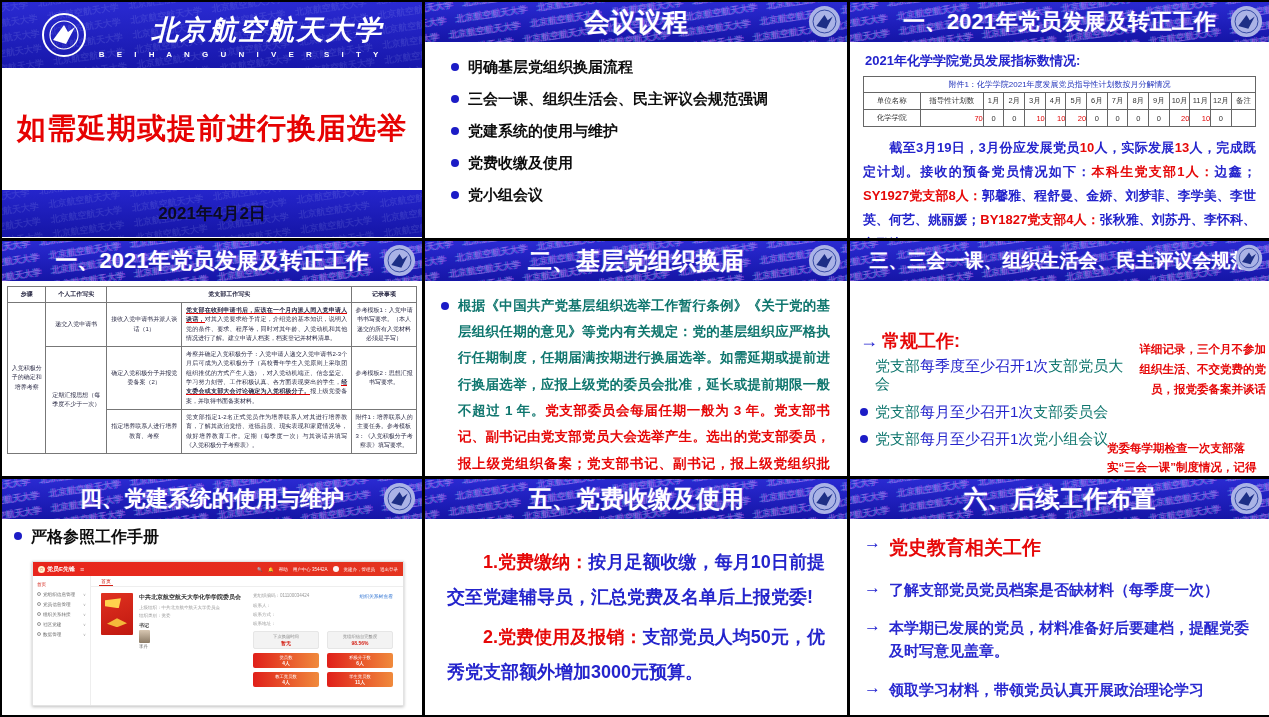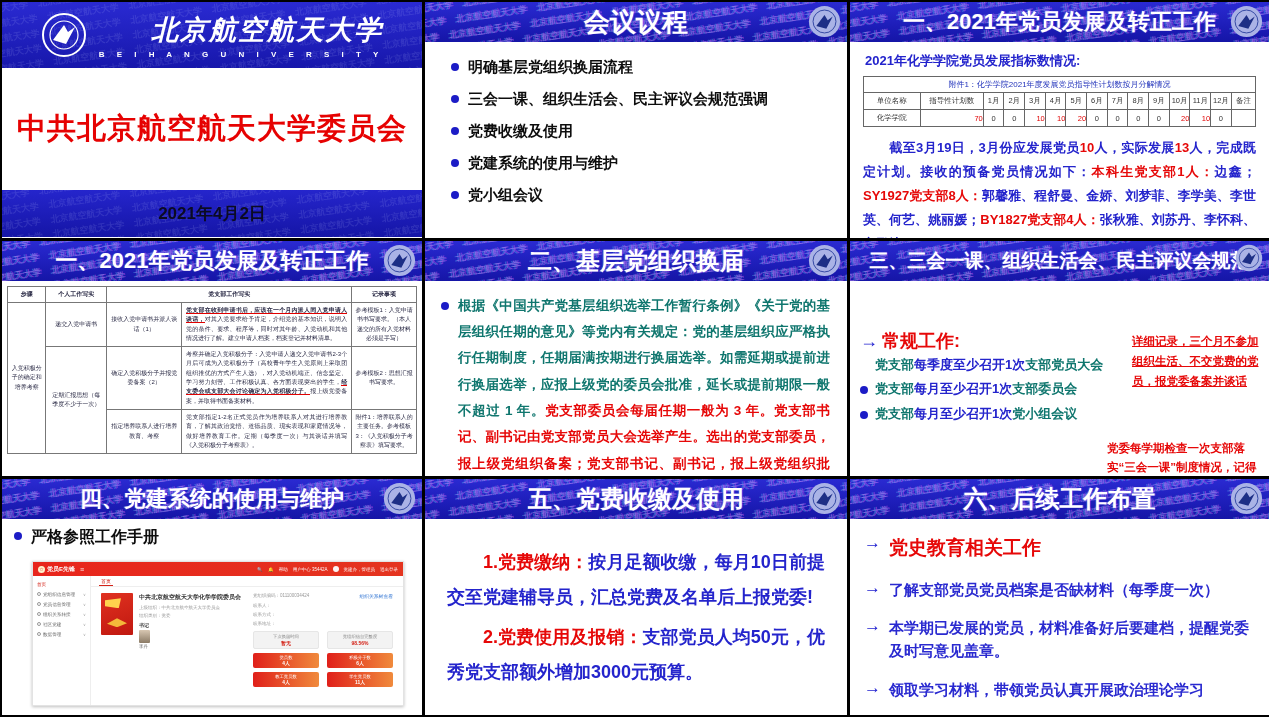--- a/index.html
+++ b/index.html
@@ -60,24 +60,24 @@
   .ul{font-weight:bold;border-bottom:1.6px solid #e00000;}
   
   .s5body{padding:12px 17px 0 16px;}
   .s5para{font-size:13.5px;font-weight:bold;line-height:1.95;text-align:justify;}
   
   .s6body{padding:8px 6px 0 10px;position:relative;}
   .s6reg{display:flex;align-items:center;gap:4px;margin-bottom:4px;}
   .arrow{color:#2020d0;font-weight:bold;font-size:18px;line-height:1;}
   .s6reg .t{color:#e60808;font-weight:bold;font-size:18px;}
   .s6row{display:flex;gap:7px;align-items:flex-start;margin:0 0 8.5px 0;width:268px;}
-  .s6row .txt{font-size:13px;font-weight:bold;line-height:1.25;}
+  .s6row .txt{font-size:15px;font-weight:normal;line-height:1.25;}
   .s6row.nobul{padding-left:15px;}
-  .s6note1{position:absolute;top:10px;right:3px;width:134px;color:#e60808;
-    font-weight:bold;font-size:11.5px;line-height:1.75;text-align:left;text-decoration:underline;}
+  .s6note1{position:absolute;top:18px;right:3px;width:134px;color:#e60808;
+    font-weight:bold;font-size:11.5px;line-height:1.75;text-align:right;}
   .s6note2{position:absolute;top:118px;right:2px;width:160px;color:#e60808;
     font-weight:bold;font-size:11.5px;line-height:1.7;}
   
   .s7body{padding:8px 12px 0 12px;}
   .s7b .t{font-size:16px;font-weight:bold;color:#0d0d0d;}
   .app{margin:6px 0 0 18px;width:372px;height:145px;border:1px solid #e3e3e3;
     box-shadow:0 1px 3px rgba(0,0,0,.25);font-size:5px;background:#fff;display:flex;flex-direction:column;}
   .app-top{height:14px;background:linear-gradient(90deg,#e8251c,#e4341f);display:flex;
     align-items:center;color:#fff;padding:0 5px;gap:5px;flex:0 0 auto;}
   .app-brand{font-weight:bold;font-size:6px;display:flex;align-items:center;gap:2px;}
@@ -145,21 +145,21 @@
         <circle cx="23" cy="23" r="21" fill="none" stroke="#ffffff" stroke-width="2"></circle>
         <circle cx="23" cy="23" r="14" fill="none" stroke="#ffffff" stroke-width="1.2"></circle>
         <path d="M12 28 L23 13 L27 20 L34 15 L25 32 Z" fill="#ffffff"></path>
       </svg>
       <div class="s1-name">
         <div class="s1-cn">北京航空航天大学</div>
         <div class="s1-en">B E I H A N G   U N I V E R S I T Y</div>
       </div>
     </div>
     <div class="s1-mid">
-      <div class="s1-title">中共北京航空航天大学委员会</div>
+      <div class="s1-title">如需延期或提前进行换届选举</div>
     </div>
     <div class="s1-bot">
       <div class="wm">北京航空航天大学 &nbsp;&nbsp;&nbsp;北京航空航天大学 &nbsp;&nbsp;&nbsp;北京航空航天大学 &nbsp;&nbsp;&nbsp;北京航空航天大学 &nbsp;&nbsp;&nbsp;北京航空航天大学 &nbsp;&nbsp;&nbsp;北京航空航天大学 &nbsp;&nbsp;&nbsp;北京航空航天大学 &nbsp;&nbsp;&nbsp;北京航空航天大学 &nbsp;&nbsp;&nbsp;北京航空航天大学 &nbsp;&nbsp;&nbsp;北京航空航天大学 &nbsp;&nbsp;&nbsp;北京航空航天大学 &nbsp;&nbsp;&nbsp;北京航空航天大学 &nbsp;&nbsp;&nbsp;北京航空航天大学 &nbsp;&nbsp;&nbsp;北京航空航天大学 &nbsp;&nbsp;&nbsp;北京航空航天大学 &nbsp;&nbsp;&nbsp;北京航空航天大学 &nbsp;&nbsp;&nbsp;北京航空航天大学 &nbsp;&nbsp;&nbsp;北京航空航天大学 &nbsp;&nbsp;&nbsp;北京航空航天大学 &nbsp;&nbsp;&nbsp;北京航空航天大学 &nbsp;&nbsp;&nbsp;北京航空航天大学 &nbsp;&nbsp;&nbsp;北京航空航天大学 &nbsp;&nbsp;&nbsp;北京航空航天大学 &nbsp;&nbsp;&nbsp;北京航空航天大学 &nbsp;&nbsp;&nbsp;北京航空航天大学 &nbsp;&nbsp;&nbsp;北京航空航天大学 &nbsp;&nbsp;&nbsp;北京航空航天大学 &nbsp;&nbsp;&nbsp;北京航空航天大学 &nbsp;&nbsp;&nbsp;北京航空航天大学 &nbsp;&nbsp;&nbsp;北京航空航天大学 &nbsp;&nbsp;&nbsp;北京航空航天大学 &nbsp;&nbsp;&nbsp;北京航空航天大学 &nbsp;&nbsp;&nbsp;北京航空航天大学 &nbsp;&nbsp;&nbsp;北京航空航天大学 &nbsp;&nbsp;&nbsp;北京航空航天大学 &nbsp;&nbsp;&nbsp;北京航空航天大学 &nbsp;&nbsp;&nbsp;北京航空航天大学 &nbsp;&nbsp;&nbsp;北京航空航天大学 &nbsp;&nbsp;&nbsp;北京航空航天大学 &nbsp;&nbsp;&nbsp;北京航空航天大学 &nbsp;&nbsp;&nbsp;北京航空航天大学 &nbsp;&nbsp;&nbsp;北京航空航天大学 &nbsp;&nbsp;&nbsp;北京航空航天大学 &nbsp;&nbsp;&nbsp;北京航空航天大学 &nbsp;&nbsp;&nbsp;北京航空航天大学 &nbsp;&nbsp;&nbsp;北京航空航天大学 &nbsp;&nbsp;&nbsp;北京航空航天大学 &nbsp;&nbsp;&nbsp;北京航空航天大学 &nbsp;&nbsp;&nbsp;北京航空航天大学 &nbsp;&nbsp;&nbsp;北京航空航天大学 &nbsp;&nbsp;&nbsp;北京航空航天大学 &nbsp;&nbsp;&nbsp;北京航空航天大学 &nbsp;&nbsp;&nbsp;北京航空航天大学 &nbsp;&nbsp;&nbsp;北京航空航天大学 &nbsp;&nbsp;&nbsp;北京航空航天大学 &nbsp;&nbsp;&nbsp;北京航空航天大学 &nbsp;&nbsp;&nbsp;北京航空航天大学 &nbsp;&nbsp;&nbsp;北京航空航天大学 &nbsp;&nbsp;&nbsp;北京航空航天大学 &nbsp;&nbsp;&nbsp;北京航空航天大学 &nbsp;&nbsp;&nbsp;</div>
       <div class="s1-date">2021年4月2日</div>
     </div>
   </div>
 
   <div class="slide">
     <div class="hdr" style="font-size:26px;">
       <div class="wm">北京航空航天大学 &nbsp;&nbsp;&nbsp;北京航空航天大学 &nbsp;&nbsp;&nbsp;北京航空航天大学 &nbsp;&nbsp;&nbsp;北京航空航天大学 &nbsp;&nbsp;&nbsp;北京航空航天大学 &nbsp;&nbsp;&nbsp;北京航空航天大学 &nbsp;&nbsp;&nbsp;北京航空航天大学 &nbsp;&nbsp;&nbsp;北京航空航天大学 &nbsp;&nbsp;&nbsp;北京航空航天大学 &nbsp;&nbsp;&nbsp;北京航空航天大学 &nbsp;&nbsp;&nbsp;北京航空航天大学 &nbsp;&nbsp;&nbsp;北京航空航天大学 &nbsp;&nbsp;&nbsp;北京航空航天大学 &nbsp;&nbsp;&nbsp;北京航空航天大学 &nbsp;&nbsp;&nbsp;北京航空航天大学 &nbsp;&nbsp;&nbsp;北京航空航天大学 &nbsp;&nbsp;&nbsp;北京航空航天大学 &nbsp;&nbsp;&nbsp;北京航空航天大学 &nbsp;&nbsp;&nbsp;北京航空航天大学 &nbsp;&nbsp;&nbsp;北京航空航天大学 &nbsp;&nbsp;&nbsp;北京航空航天大学 &nbsp;&nbsp;&nbsp;北京航空航天大学 &nbsp;&nbsp;&nbsp;北京航空航天大学 &nbsp;&nbsp;&nbsp;北京航空航天大学 &nbsp;&nbsp;&nbsp;北京航空航天大学 &nbsp;&nbsp;&nbsp;北京航空航天大学 &nbsp;&nbsp;&nbsp;北京航空航天大学 &nbsp;&nbsp;&nbsp;北京航空航天大学 &nbsp;&nbsp;&nbsp;北京航空航天大学 &nbsp;&nbsp;&nbsp;北京航空航天大学 &nbsp;&nbsp;&nbsp;北京航空航天大学 &nbsp;&nbsp;&nbsp;北京航空航天大学 &nbsp;&nbsp;&nbsp;北京航空航天大学 &nbsp;&nbsp;&nbsp;北京航空航天大学 &nbsp;&nbsp;&nbsp;北京航空航天大学 &nbsp;&nbsp;&nbsp;北京航空航天大学 &nbsp;&nbsp;&nbsp;北京航空航天大学 &nbsp;&nbsp;&nbsp;北京航空航天大学 &nbsp;&nbsp;&nbsp;北京航空航天大学 &nbsp;&nbsp;&nbsp;北京航空航天大学 &nbsp;&nbsp;&nbsp;北京航空航天大学 &nbsp;&nbsp;&nbsp;北京航空航天大学 &nbsp;&nbsp;&nbsp;北京航空航天大学 &nbsp;&nbsp;&nbsp;北京航空航天大学 &nbsp;&nbsp;&nbsp;北京航空航天大学 &nbsp;&nbsp;&nbsp;北京航空航天大学 &nbsp;&nbsp;&nbsp;北京航空航天大学 &nbsp;&nbsp;&nbsp;北京航空航天大学 &nbsp;&nbsp;&nbsp;北京航空航天大学 &nbsp;&nbsp;&nbsp;北京航空航天大学 &nbsp;&nbsp;&nbsp;北京航空航天大学 &nbsp;&nbsp;&nbsp;北京航空航天大学 &nbsp;&nbsp;&nbsp;北京航空航天大学 &nbsp;&nbsp;&nbsp;北京航空航天大学 &nbsp;&nbsp;&nbsp;北京航空航天大学 &nbsp;&nbsp;&nbsp;北京航空航天大学 &nbsp;&nbsp;&nbsp;北京航空航天大学 &nbsp;&nbsp;&nbsp;北京航空航天大学 &nbsp;&nbsp;&nbsp;北京航空航天大学 &nbsp;&nbsp;&nbsp;北京航空航天大学 &nbsp;&nbsp;&nbsp;</div>
@@ -174,25 +174,25 @@
       <div class="li">
           <span class="dot"></span>
           <span class="t">明确基层党组织换届流程</span>
         </div>
       <div class="li">
           <span class="dot"></span>
           <span class="t">三会一课、组织生活会、民主评议会规范强调</span>
         </div>
       <div class="li">
           <span class="dot"></span>
-          <span class="t">党费收缴及使用</span>
+          <span class="t">党建系统的使用与维护</span>
         </div>
       <div class="li">
           <span class="dot"></span>
-          <span class="t">党建系统的使用与维护</span>
+          <span class="t">党费收缴及使用</span>
         </div>
       <div class="li">
           <span class="dot"></span>
           <span class="t">党小组会议</span>
         </div>
     </div>
   </div>
 
   <div class="slide">
     <div class="hdr" style="font-size:22px;">

